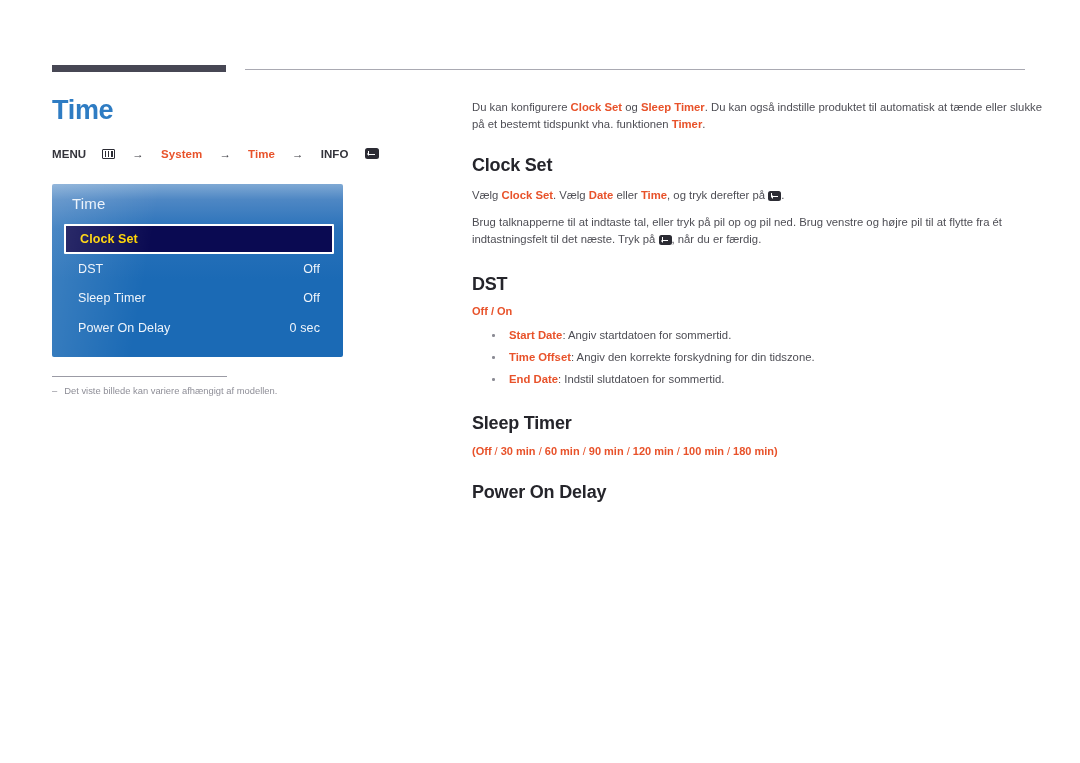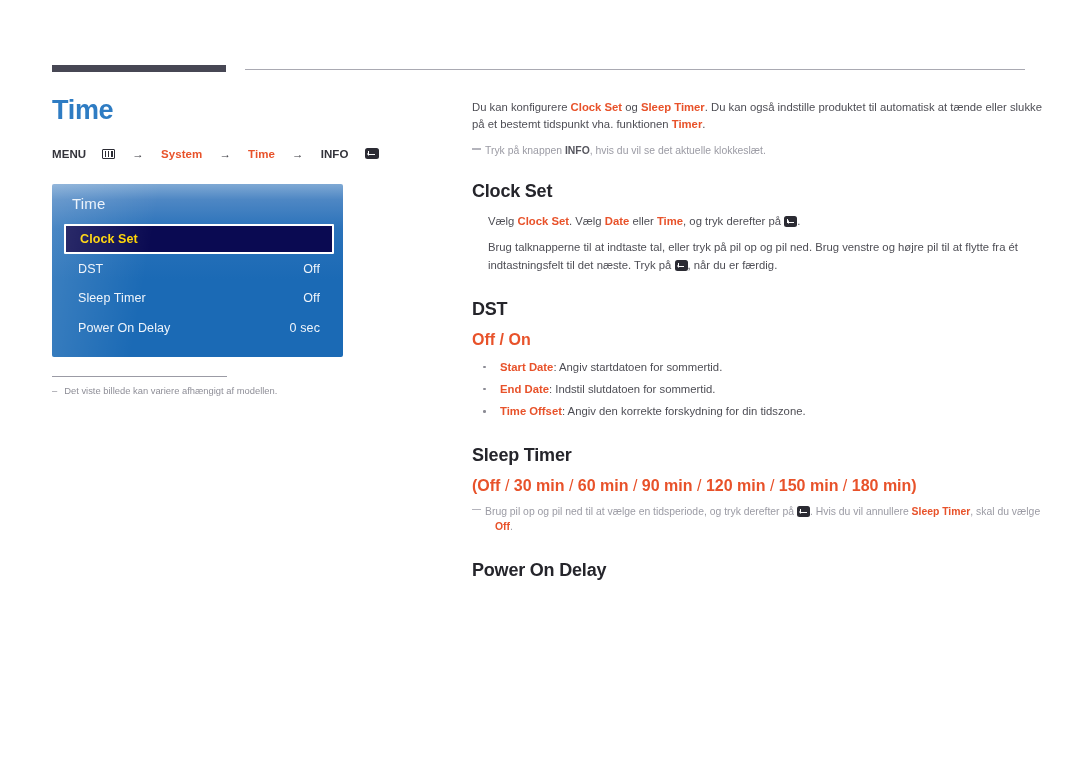--- a/index.html
+++ b/index.html
@@ -93,37 +93,37 @@
   .intro{font-size:11.3px;color:#4e4e55;line-height:1.52;margin:0 0 10px 0;}
   .acc{color:#e8522a;font-weight:bold;}
   .bold{font-weight:bold;color:#3c3c43;}
 
   h2.sec{
     font-size:18px;font-weight:bold;color:#25252b;letter-spacing:-.2px;
     margin:0 0 11px 0;line-height:1.15;
   }
   .sec-block{margin-bottom:25px;}
   .sec-block:last-child{margin-bottom:0;}
-  p.body{font-size:11.3px;color:#4e4e55;line-height:1.55;margin:0 0 9px 16px;}
+  p.body{font-size:11.3px;color:#4e4e55;line-height:1.55;margin:0 0 9px 0;}
   p.body:last-child{margin-bottom:0;}
-  p.opts{font-size:16px;color:#e8522a;font-weight:bold;margin:0 0 9px 0;}
+  p.opts{font-size:11px;color:#e8522a;font-weight:bold;margin:0 0 9px 0;}
   p.opts .sep{color:#e8522a;font-weight:normal;}
 
   .note{
     font-size:10.4px;color:#9b9ba4;line-height:1.5;margin:0 0 9px 0;
     position:relative;padding-left:13px;
   }
   .note::before{
     content:"";position:absolute;left:0;top:5px;width:9px;height:1.6px;background:#b4b4bc;
   }
   .note .acc{color:#e8522a;}
   .note .bold{color:#55555d;}
   .note .ind{display:block;padding-left:10px;}
 
-  ul.bullets{list-style:none;margin:0;padding:0;}
+  ul.bullets{list-style:none;margin:9px;padding:0;}
   ul.bullets li{
     font-size:11.3px;color:#4e4e55;line-height:1.6;position:relative;
     padding-left:28px;margin-bottom:4px;
   }
   ul.bullets li::before{
     content:"";position:absolute;left:11px;top:8px;width:2.6px;height:2.6px;
     border-radius:50%;background:#8b8b94;
   }
 </style>
 </head>
@@ -182,51 +182,45 @@
     <span class="dash">–</span>
     <span>Det viste billede kan variere afhængigt af modellen.</span>
   </div>
 
   <div class="right-col">
 
     <p class="intro">
       <span>Du kan konfigurere </span><span class="acc">Clock Set</span><span> og </span><span class="acc">Sleep Timer</span><span>. Du kan også indstille produktet til automatisk at tænde eller slukke på et bestemt tidspunkt vha. funktionen </span><span class="acc">Timer</span><span>.</span>
     </p>
 
-    <p class="note">
-      <span>Tryk på knappen </span><span class="bold">INFO</span><span>, hvis du vil se det aktuelle klokkeslæt.</span>
-    </p>
 
     <div class="sec-block" style="margin-top:22px;">
       <h2 class="sec">Clock Set</h2>
       <p class="body">
         <span>Vælg </span><span class="acc">Clock Set</span><span>. Vælg </span><span class="acc">Date</span><span> eller </span><span class="acc">Time</span><span>, og tryk derefter på </span><span class="ico-enter sm"></span><span>.</span>
       </p>
       <p class="body">
         <span>Brug talknapperne til at indtaste tal, eller tryk på pil op og pil ned. Brug venstre og højre pil til at flytte fra ét indtastningsfelt til det næste. Tryk på </span><span class="ico-enter sm"></span><span>, når du er færdig.</span>
       </p>
     </div>
 
     <div class="sec-block">
       <h2 class="sec">DST</h2>
       <p class="opts">Off / On</p>
       <ul class="bullets">
         <li><span class="acc">Start Date</span><span>: Angiv startdatoen for sommertid.</span></li>
+        <li><span class="acc">Time Offset</span><span>: Angiv den korrekte forskydning for din tidszone.</span></li>
         <li><span class="acc">End Date</span><span>: Indstil slutdatoen for sommertid.</span></li>
-        <li><span class="acc">Time Offset</span><span>: Angiv den korrekte forskydning for din tidszone.</span></li>
       </ul>
     </div>
 
     <div class="sec-block">
       <h2 class="sec">Sleep Timer</h2>
       <p class="opts">
-        <span>(</span><span>Off</span><span class="sep"> / </span><span>30 min</span><span class="sep"> / </span><span>60 min</span><span class="sep"> / </span><span>90 min</span><span class="sep"> / </span><span>120 min</span><span class="sep"> / </span><span>150 min</span><span class="sep"> / </span><span>180 min</span><span>)</span>
-      </p>
-      <p class="note">
-        <span>Brug pil op og pil ned til at vælge en tidsperiode, og tryk derefter på </span><span class="ico-enter sm"></span><span>. Hvis du vil annullere </span><span class="acc">Sleep Timer</span><span>, skal du vælge</span><span class="ind"><span class="acc">Off</span><span>.</span></span>
+        <span>(</span><span>Off</span><span class="sep"> / </span><span>30 min</span><span class="sep"> / </span><span>60 min</span><span class="sep"> / </span><span>90 min</span><span class="sep"> / </span><span>120 min</span><span class="sep"> / </span><span>100 min</span><span class="sep"> / </span><span>180 min</span><span>)</span>
       </p>
     </div>
 
     <div class="sec-block">
       <h2 class="sec">Power On Delay</h2>
     </div>
 
   </div>
 </div>
 

